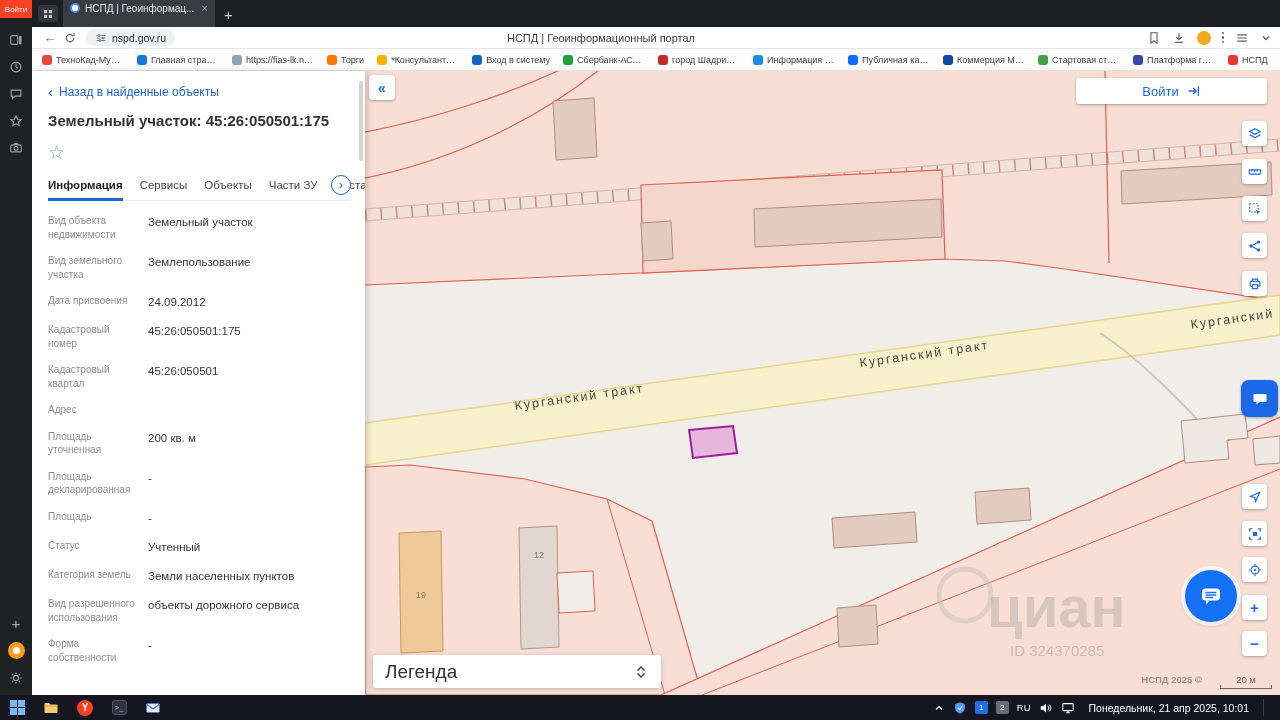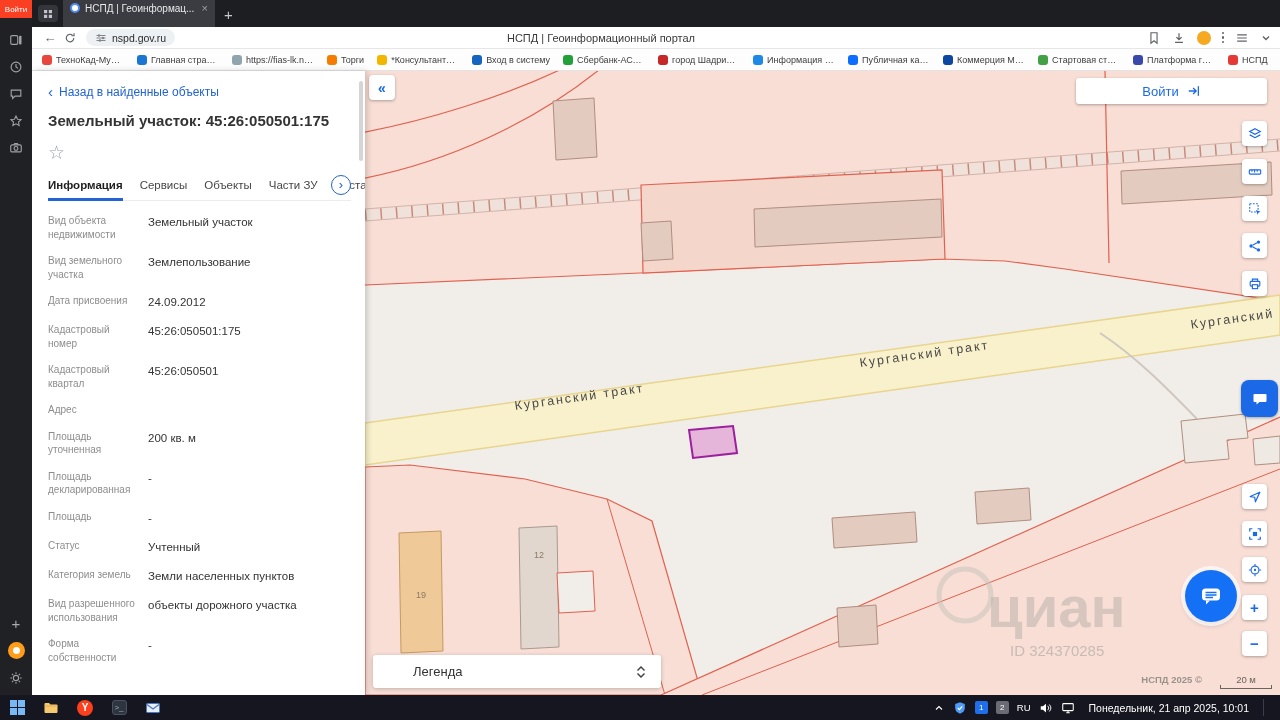--- a/index.html
+++ b/index.html
@@ -65,21 +65,21 @@
   .wm{font-size:58px;font-weight:bold;fill:#b7b0a9;opacity:.5;}
   .wmid{font-size:15px;fill:#b7b0a9;opacity:.75;}
   .mbtn{position:absolute;background:#fff;border-radius:4px;box-shadow:0 1px 3px rgba(0,0,0,.3);display:flex;align-items:center;justify-content:center;cursor:pointer;}
   .tool{right:13px;width:25px;height:25px;}
   .collapse{left:4px;top:4px;width:26px;height:25px;color:#1c69e8;font-size:14px;font-weight:bold;}
   .map-login{right:13px;top:7px;width:191px;height:26px;border-radius:3px;gap:8px;font-size:13px;color:#1c69e8;}
   .chat-tab{position:absolute;right:2px;top:309px;width:37px;height:37px;border-radius:8px;background:#1c69e8;display:flex;align-items:center;justify-content:center;box-shadow:0 1px 3px rgba(0,0,0,.3);}
   .zoomglyph{color:#1c69e8;font-size:15px;font-weight:bold;}
   .fab{position:absolute;right:43px;top:499px;width:52px;height:52px;border-radius:50%;background:#1470f5;display:flex;align-items:center;justify-content:center;box-shadow:0 0 0 4px rgba(255,255,255,.7),0 2px 6px rgba(0,0,0,.3);cursor:pointer;}
   .legend{position:absolute;left:8px;bottom:7px;width:288px;height:33px;background:#fff;border-radius:3px;box-shadow:0 1px 4px rgba(0,0,0,.22);display:flex;align-items:center;padding:0 12px;cursor:pointer;}
-  .legend-label{font-size:13px;color:#333;flex:1;margin-left:28px;}
+  .legend-label{font-size:19px;color:#333;flex:1;}
   .map-attrib{position:absolute;right:78px;bottom:10px;font-size:9.5px;color:#9a938c;font-weight:bold;}
   .map-scale{position:absolute;right:8px;bottom:6px;width:52px;text-align:center;}
   .map-scale .txt{font-size:9.5px;color:#6a645e;}
   .map-scale .bar{height:4px;border-left:1px solid #6a645e;border-right:1px solid #6a645e;border-bottom:1px solid #6a645e;}
 
   
   .taskbar{position:absolute;left:0;top:695px;width:1280px;height:25px;background:#15161f;display:flex;align-items:center;z-index:40;}
   .tb-ic{width:34px;height:25px;display:flex;align-items:center;justify-content:center;cursor:pointer;}
   .win{display:grid;grid-template-columns:7px 7px;grid-template-rows:7px 7px;gap:1px;}
   .win i{background:#79b8f3;display:block;}
@@ -320,21 +320,21 @@
       <div class="frow">
           <div class="flabel">Статус</div>
           <div class="fvalue">Учтенный</div>
         </div>
       <div class="frow">
           <div class="flabel">Категория земель</div>
           <div class="fvalue">Земли населенных пунктов</div>
         </div>
       <div class="frow">
           <div class="flabel">Вид разрешенного использования</div>
-          <div class="fvalue">объекты дорожного участка</div>
+          <div class="fvalue">объекты дорожного сервиса</div>
         </div>
       <div class="frow">
           <div class="flabel">Форма собственности</div>
           <div class="fvalue">-</div>
         </div>
 
     </div>
     <div class="pscroll"></div>
   </div>
 

